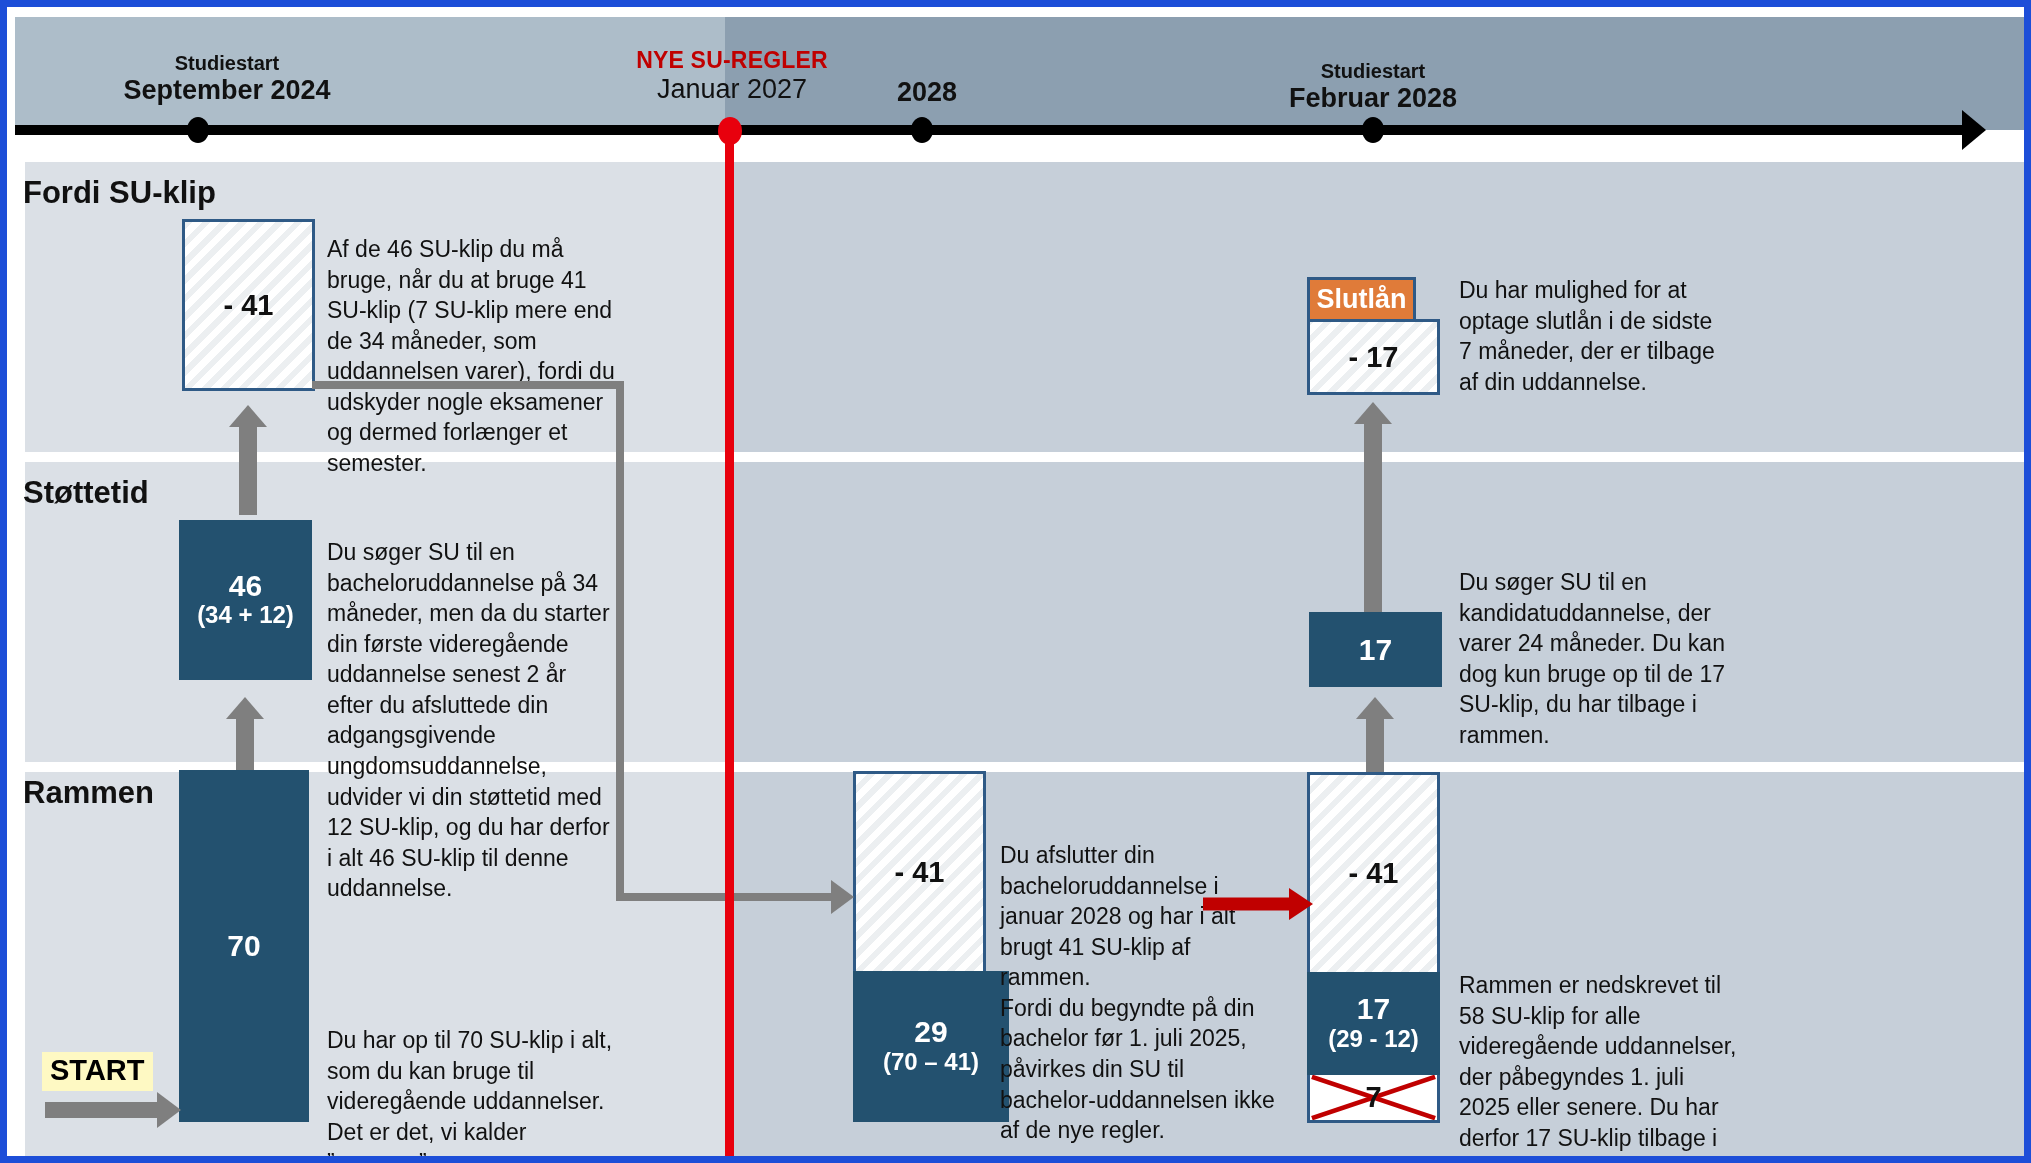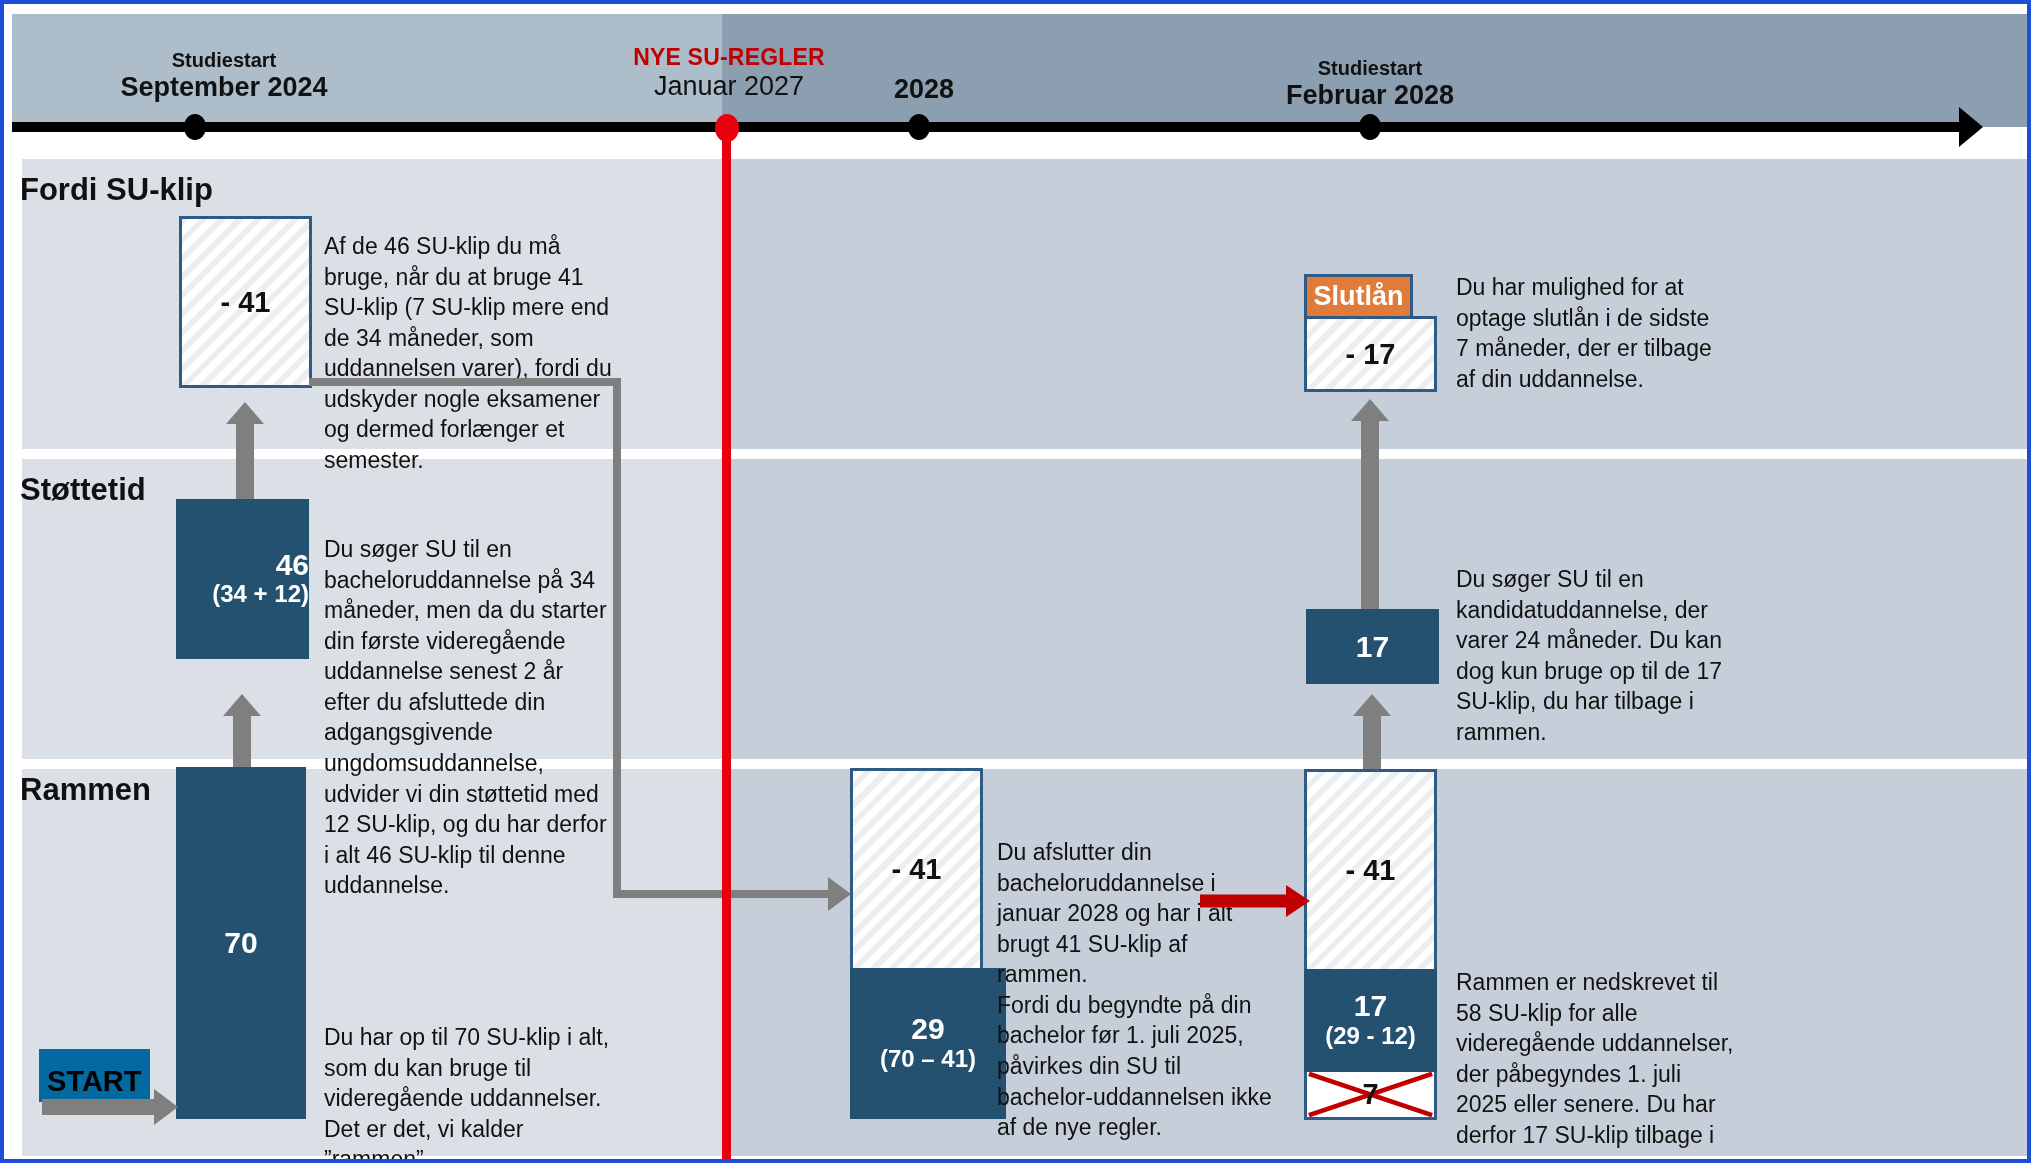--- a/index.html
+++ b/index.html
@@ -8,21 +8,21 @@
     padding: 0;
     background: #ffffff;
   }
   #stage {
     position: relative;
     width: 2031px;
     height: 1163px;
     background: #ffffff;
     font-family: "Liberation Sans", sans-serif;
     overflow: hidden;
-    border: 4px solid #1d4ed8;
+    border: 7px solid #1d4ed8;
     box-sizing: border-box;
   }
 
   
   .header-band {
     position: absolute;
     left: 8px;
     top: 10px;
     width: 2015px;
     height: 113px;
@@ -274,25 +274,25 @@
     position: absolute;
     width: 0; height: 0;
     border-top: 17px solid transparent;
     border-bottom: 17px solid transparent;
     border-left: 23px solid #7f7f7f;
   }
 
   
   .start-label {
     position: absolute;
-    background: #0369a1;
+    background: #fef9c3;
     color: #000000;
     font-size: 29px;
     font-weight: bold;
-    padding: 16px 8px 4px 8px;
+    padding: 2px 8px 4px 8px;
     z-index: 6;
   }
 </style>
 </head>
 <body>
 
 <div id="stage">
 
   <div class="header-band"></div>
   <div class="header-band-dark"></div>
@@ -356,21 +356,21 @@
   <div class="up-arrow" style="left:218px; top:398px; width:46px; height:110px;">
     <div class="head"></div>
     <div class="shaft"></div>
   </div>
 
   <div class="up-arrow" style="left:1343px; top:395px; width:46px; height:210px;">
     <div class="head"></div>
     <div class="shaft"></div>
   </div>
 
-  <div class="box box-solid" style="left:172px; top:495px; width:133px; height:160px;align-items:flex-end;">
+  <div class="box box-solid" style="left:172px; top:513px; width:133px; height:160px;">
     <span class="num-big">46</span>
     <span class="num-sub">(34 + 12)</span>
   </div>
 
   <div class="txt" style="left:320px; top:500px; width:290px;margin-top:30px;">Du søger SU til en bacheloruddannelse på 34 måneder, men da du starter din første videregående uddannelse senest 2 år efter du afsluttede din adgangsgivende ungdomsuddannelse, udvider vi din støttetid med 12 SU-klip, og du har derfor i alt 46 SU-klip til denne uddannelse.</div>
 
   <div class="box box-solid" style="left:1302px; top:605px; width:133px; height:75px;">
     <span class="num-big">17</span>
   </div>
 

